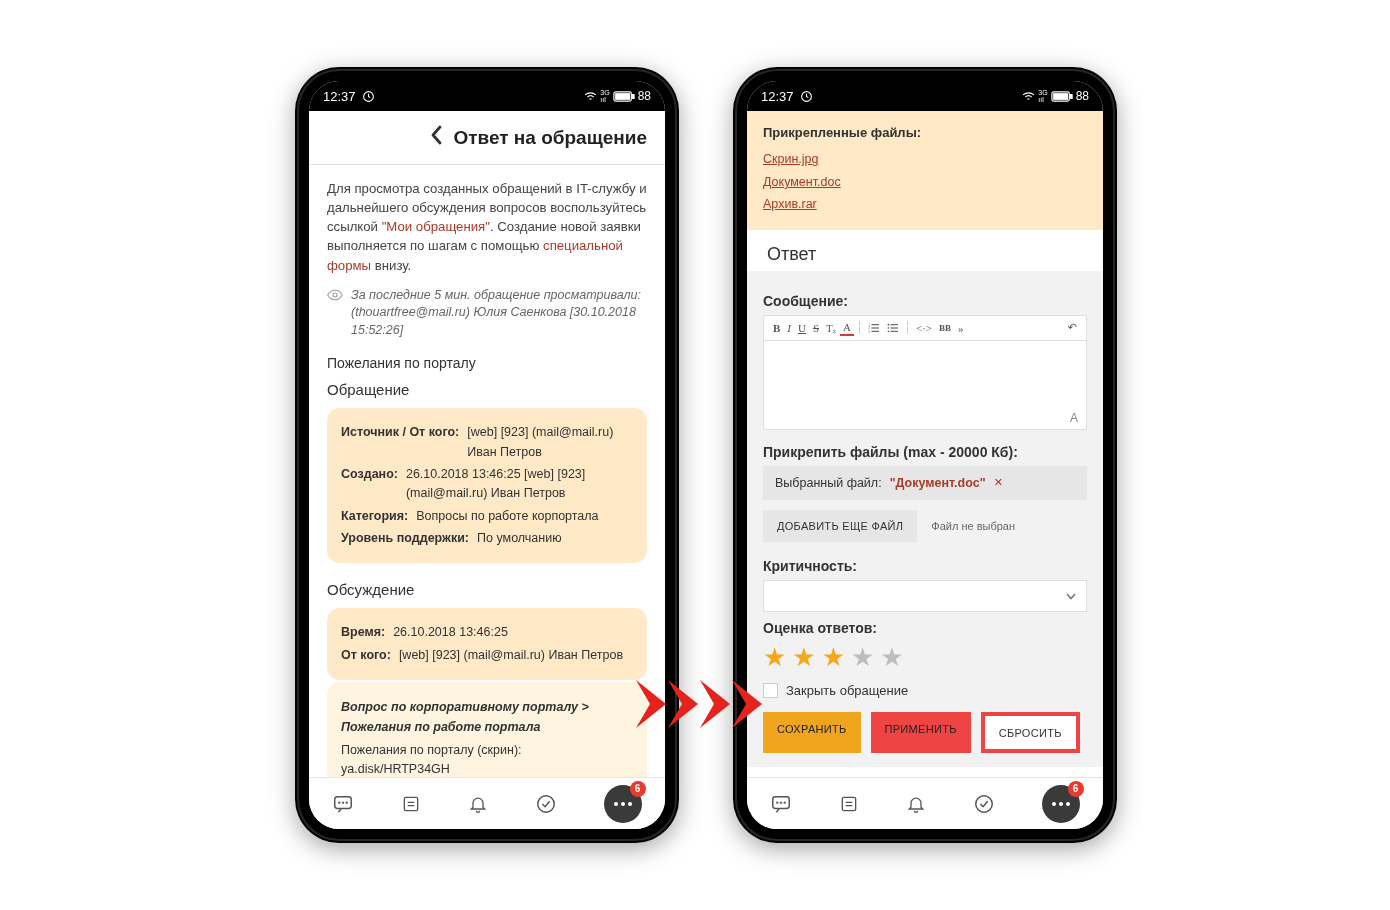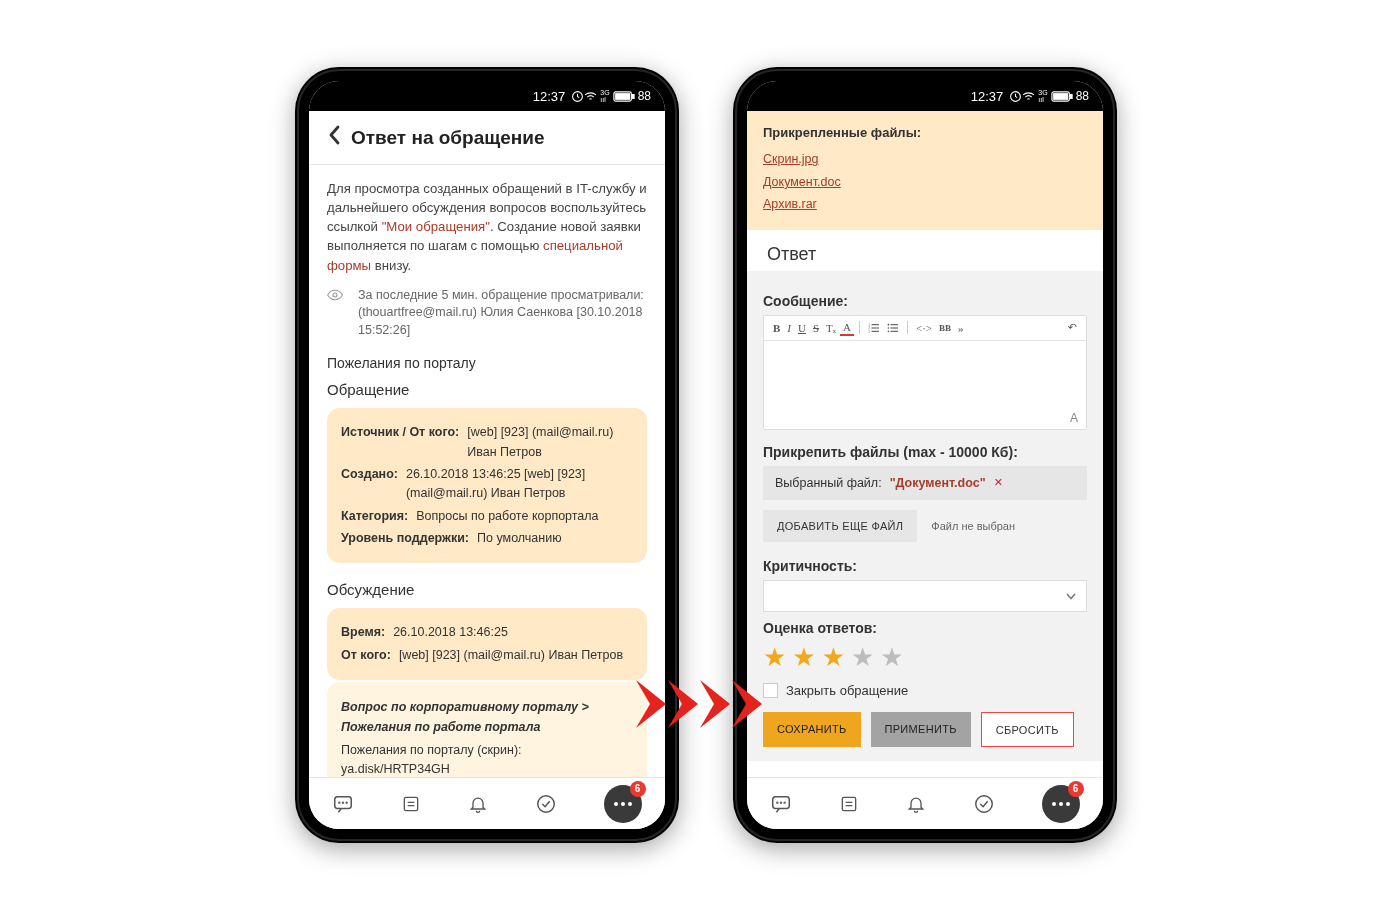--- a/index.html
+++ b/index.html
@@ -41,39 +41,40 @@
   }
   .statusbar {
     height: 30px;
     background: #000;
     color: #fff;
     display: flex;
     align-items: center;
     padding: 0 14px;
     font-size: 13px;
     font-weight: 500;
-    justify-content: flex-end;
+    justify-content: space-between;
   }
   .sb-left { display:flex; align-items:center; gap:6px;}
   .sb-right { display:flex; align-items:center; gap:3px; font-size:12px;}
   .sb-icon { display:inline-flex; }
   .content { flex:1; overflow:hidden; background:#fff; font-size:13.2px; color:#333; }
   .header {
     display:flex; align-items:center; gap:10px;
     padding: 14px 18px;
     border-bottom: 1px solid #e4e4e4;
+    justify-content: flex-end;
   }
   .header .back { font-size:19px; color:#333; }
   .header .title { font-size:19px; font-weight:700; color:#222; }
   .pad { padding: 14px 18px; }
   .intro { line-height:1.45; color:#444; }
   .intro .lnk { color:#a83c2a; }
   .viewers {
-    display:flex; gap:15px; margin-top:12px;
-    color:#666; font-size:12.5px; line-height:1.4;
+    display:flex; gap:8px; margin-top:12px;
+    font-style:italic; color:#666; font-size:12.5px; line-height:1.4;
   }
   .eye { flex-shrink:0; width:16px; margin-top:2px; color:#999;}
   .h2 { font-size:14px; margin:16px 0 10px; color:#333;}
   .h3 { font-size:15px; color:#333; margin:8px 0 10px; font-weight:400;}
   .card {
     background:#ffe9c6; padding:12px 14px; border-radius:13px;
     font-size:12.5px; line-height:1.55; color:#333;
   }
   .card.light { background:#fff4df; }
   .row { margin:3px 0; display:flex; gap:8px;}
@@ -110,22 +111,22 @@
     font-size:11px;
   }
   .stars { display:flex; gap:6px; margin:6px 0 8px;}
   .star { font-size:26px; color:#f3a81c;}
   .star.off { color:#bdbdbd;}
   .chk { display:flex; align-items:center; gap:8px; margin:10px 0 14px;}
   .chk .box { width:15px; height:15px; border:1px solid #ccc; background:#fff;}
   .btnrow { display:flex; gap:10px;}
   .btn { padding:11px 14px 10px; font-size:11px; letter-spacing:.3px; font-weight:400;}
   .btn-orange { background:#f0a51f; color:#222;}
-  .btn-yellow { background:#a3a3a3; color:#222;}
-  .btn-white { background:#fff; border:1px solid #ef4444; color:#333;}
+  .btn-yellow { background:#ef4444; color:#222;}
+  .btn-white { background:#fff; border:4px solid #ef4444; color:#333;}
 
   .bottomnav {
     height:52px; display:flex; align-items:center; justify-content:space-around;
     background:#fff; border-top:1px solid #e5e5e5; position:relative;
   }
   .nav-icon { color:#555; display:flex; }
   .nav-fab {
     width:38px; height:38px; border-radius:50%; background:#3a3a3a;
     display:flex; align-items:center; justify-content:center; position:relative;
   }
@@ -375,21 +376,21 @@
             <span class="tb-btn" style="font-size:9px;font-weight:700;">BB</span>
             <span class="tb-btn">»</span>
             <span style="flex:1"></span>
             <span class="tb-btn">↶</span>
           </div>
           <div class="editor-body">
             <span class="A">A</span>
           </div>
         </div>
 
-        <div class="label" style="margin-top:14px;">Прикрепить файлы (max - 10000 Кб):</div>
+        <div class="label" style="margin-top:14px;">Прикрепить файлы (max - 20000 Кб):</div>
         <div class="selfile">
           <span>Выбранный файл:</span>
           <span class="fname">"Документ.doc"</span>
           <span class="x">✕</span>
         </div>
         <div class="addmore">
           <span class="btn-grey">ДОБАВИТЬ ЕЩЕ ФАЙЛ</span>
           <span class="nofile">Файл не выбран</span>
         </div>
 

